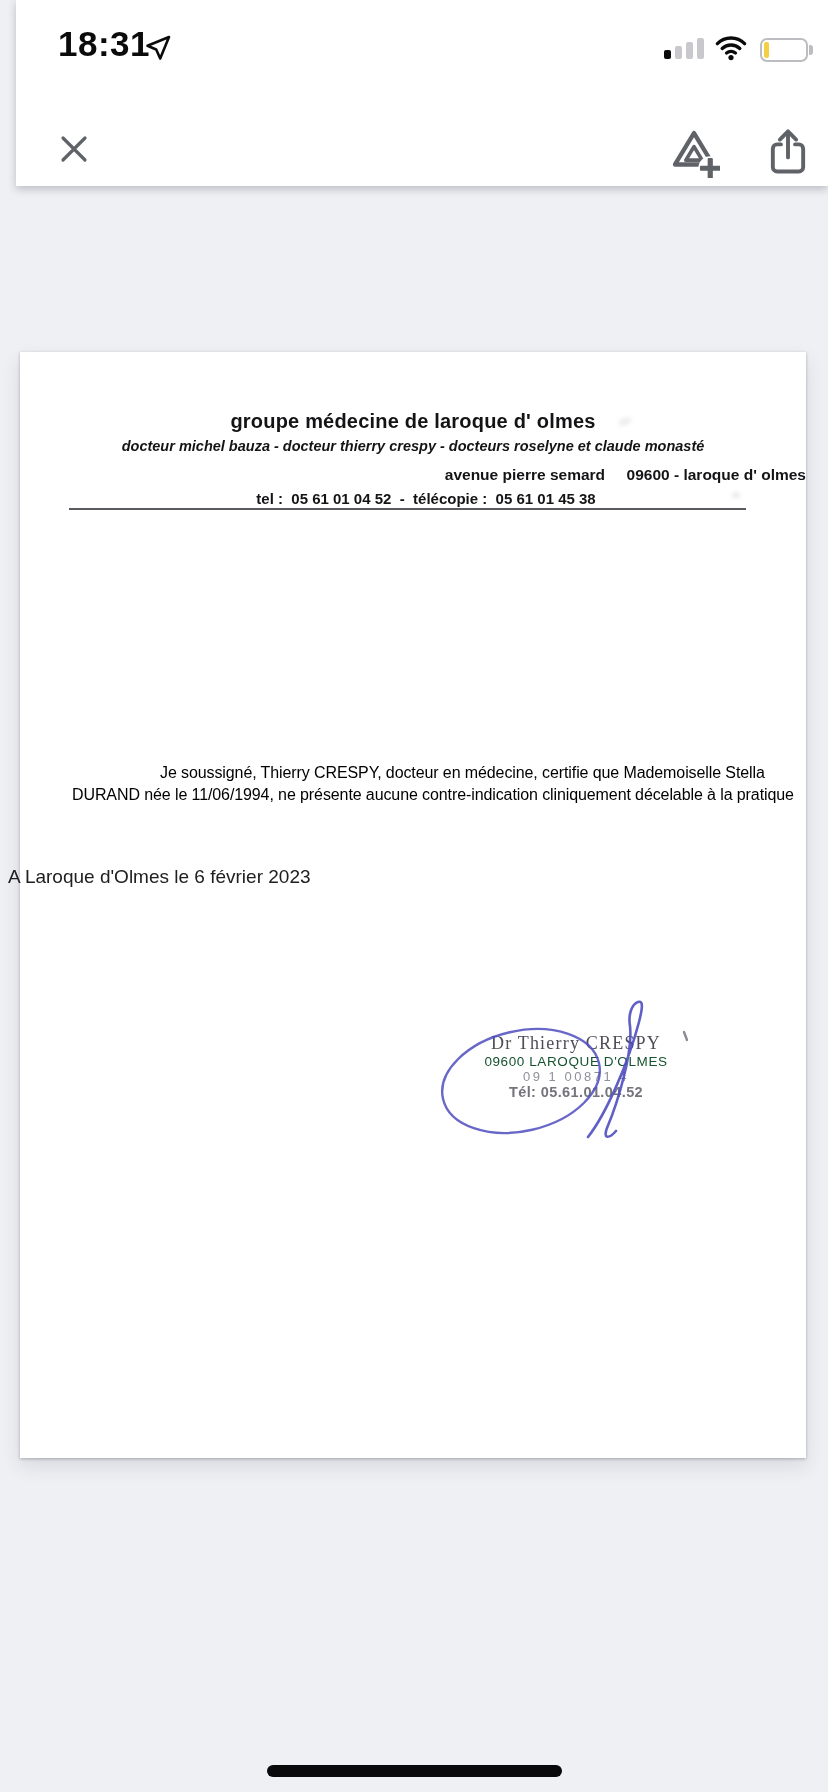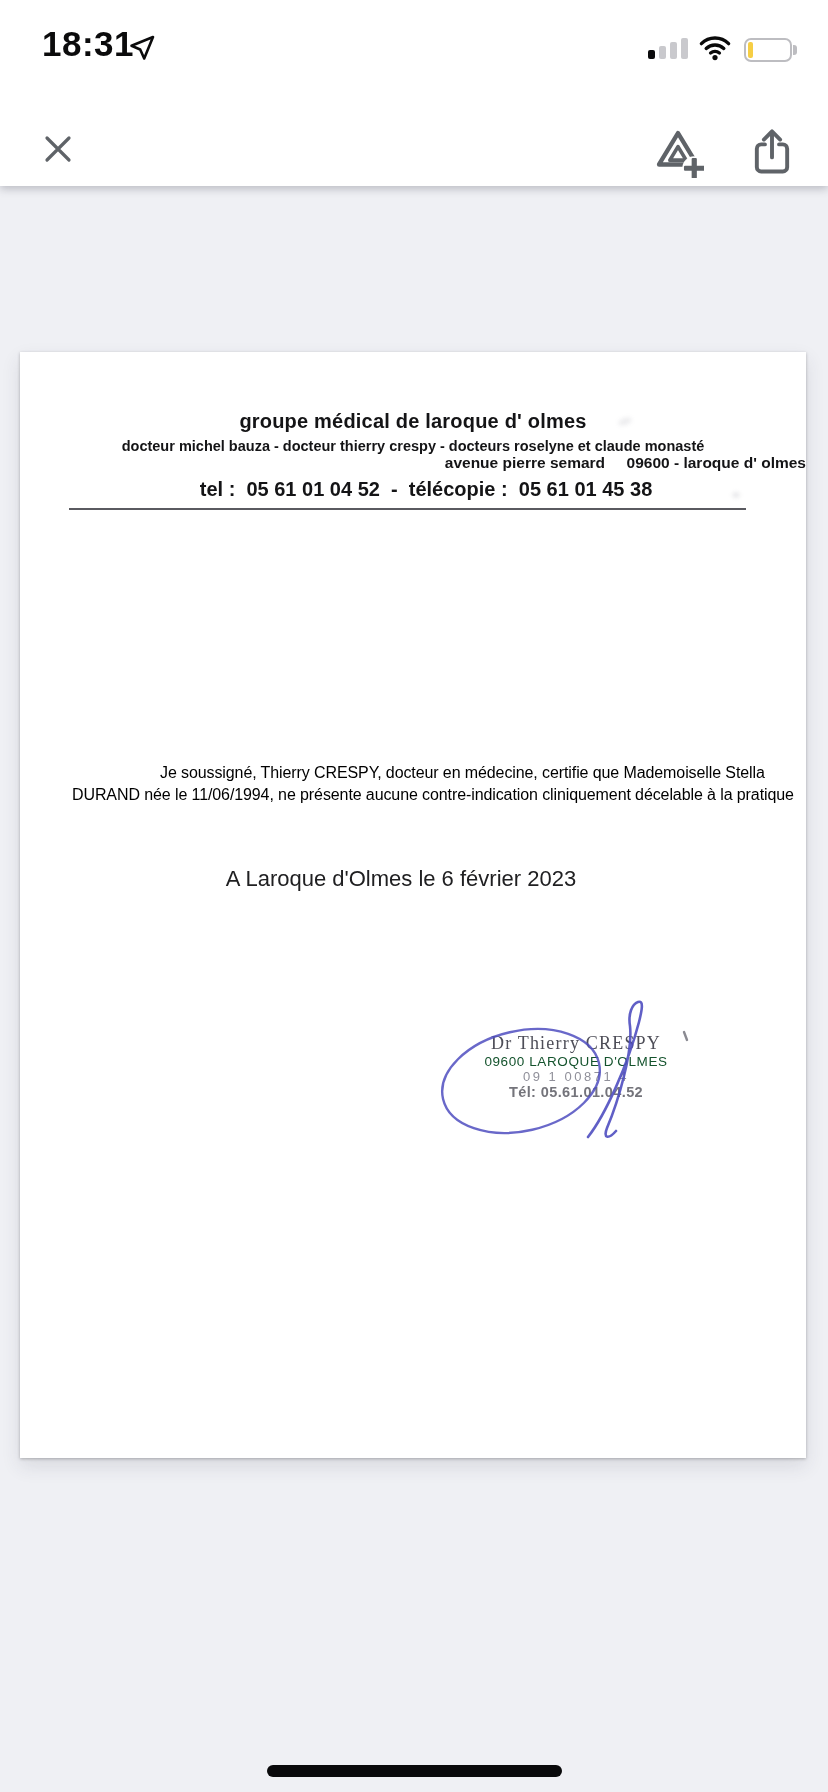--- a/index.html
+++ b/index.html
@@ -4,21 +4,21 @@
 <style>
   html,body{margin:0;padding:0;background:#3a3a40;}
   .phone{
     position:relative;width:828px;height:1792px;margin:0 auto;
     background:var(--background,#eff0f4);
     font-family:"Liberation Sans","DejaVu Sans",sans-serif;
     overflow:hidden;
   }
 
   
-  .appbar{position:absolute;top:0;left:0;right:0;height:186px;background:#ffffff;
+  .appbar{position:absolute;top:0;left:16px;right:0;height:186px;background:#ffffff;
     box-shadow:0 3px 8px rgba(70,70,85,.30);z-index:10;}
   .time{position:absolute;left:42px;top:24px;font-size:35px;font-weight:700;color:#0b0b0c;letter-spacing:.5px;}
   .loc-icon{position:absolute;left:128px;top:33px;}
   .sig-bars{position:absolute;left:648px;top:36px;width:41px;height:23px;}
   .sig-bars span{position:absolute;bottom:0;width:7px;border-radius:2px;background:#c9c9cd;}
   .sig-bars .b1{left:0;height:9px;background:#0b0b0c;}
   .sig-bars .b2{left:11px;height:13px;}
   .sig-bars .b3{left:22px;height:17px;}
   .sig-bars .b4{left:33px;height:21px;}
   .wifi{position:absolute;left:698px;top:36px;}
@@ -36,32 +36,32 @@
   .share-btn{left:746px;}
 
   
   .viewport{position:absolute;left:0;top:186px;right:0;bottom:0;}
   .page{position:absolute;left:20px;top:166px;width:786px;height:1106px;background:#ffffff;
     box-shadow:0 1px 3px rgba(0,0,0,.25),0 8px 18px rgba(50,50,70,.12);
     color:#1c1c1e;}
 
   .doc-header{position:absolute;left:0;top:58px;width:100%;text-align:center;font-weight:700;color:#141416;}
   .clinic{font-size:20px;letter-spacing:.2px;margin-bottom:5px;}
-  .doctors{font-size:14.5px;margin-bottom:0;}
+  .doctors{font-size:14.5px;margin-bottom:12px;font-style:italic;}
   .addr{font-size:15.5px;white-space:pre;margin-bottom:6px;text-align:right;}
-  .phone-fax{font-size:20px;white-space:pre;margin-left:26px;}
+  .phone-fax{font-size:15px;white-space:pre;margin-left:26px;}
   .rule{position:absolute;left:49px;top:156px;width:677px;height:2px;background:#5a5a60;}
 
   .body-text{position:absolute;left:52px;top:410px;font-size:16px;line-height:22px;
     letter-spacing:-.1px;color:#000000;}
   .body-text div{white-space:nowrap;}
   .body-text .l1{padding-left:88px;}
 
-  .date-line{position:absolute;left:0;top:514px;width:100%;text-align:center;
-    font-size:22px;color:#202022;transform:translateX(-12px);}
+  .date-line{position:absolute;left:0;top:514px;width:100%;
+    font-size:19px;color:#202022;transform:translateX(-12px);}
 
   .stamp{position:absolute;left:400px;top:681px;width:312px;text-align:center;}
   .stamp .s1{font-family:"Liberation Serif","DejaVu Serif",serif;font-size:18px;line-height:20px;
     color:#4e4e58;letter-spacing:1.2px;margin-bottom:2px;}
   .stamp .s2{font-size:13.5px;line-height:14px;color:#14532d;letter-spacing:.6px;margin-bottom:1px;}
   .stamp .s3{font-size:13px;line-height:13px;color:#90909a;letter-spacing:2.5px;margin-bottom:2px;}
   .stamp .s4{font-size:14.5px;line-height:15px;font-weight:700;color:#74747b;letter-spacing:.4px;}
 
   .signature-svg{position:absolute;left:340px;top:640px;pointer-events:none;}
 
@@ -123,21 +123,21 @@
         <path d="M17.5 17 H14 a4 4 0 0 0 -4 4 v17 a4 4 0 0 0 4 4 h20 a4 4 0 0 0 4 -4 V21 a4 4 0 0 0 -4 -4 h-3.5" fill="none" stroke="#5f6368" stroke-width="3.6" stroke-linecap="round"></path>
         <path d="M24 29 V5.5 M16.5 12.5 L24 5 l7.5 7.5" fill="none" stroke="#5f6368" stroke-width="3.6" stroke-linecap="round" stroke-linejoin="round"></path>
       </svg>
     </button>
   </div>
 
   <div class="viewport">
     <div class="page">
 
       <div class="doc-header">
-        <div class="clinic">groupe médical de laroque d' olmes</div>
+        <div class="clinic">groupe médecine de laroque d' olmes</div>
         <div class="doctors">docteur michel bauza - docteur thierry crespy - docteurs roselyne et claude monasté</div>
         <div class="addr">avenue pierre semard     09600 - laroque d' olmes</div>
         <div class="phone-fax">tel :  05 61 01 04 52  -  télécopie :  05 61 01 45 38</div>
       </div>
 
       <div class="rule"></div>
 
       <div class="body-text">
         <div class="l1">Je soussigné, Thierry CRESPY, docteur en médecine, certifie que Mademoiselle Stella</div>
         <div>DURAND née le 11/06/1994, ne présente aucune contre-indication cliniquement décelable à la pratique</div>

